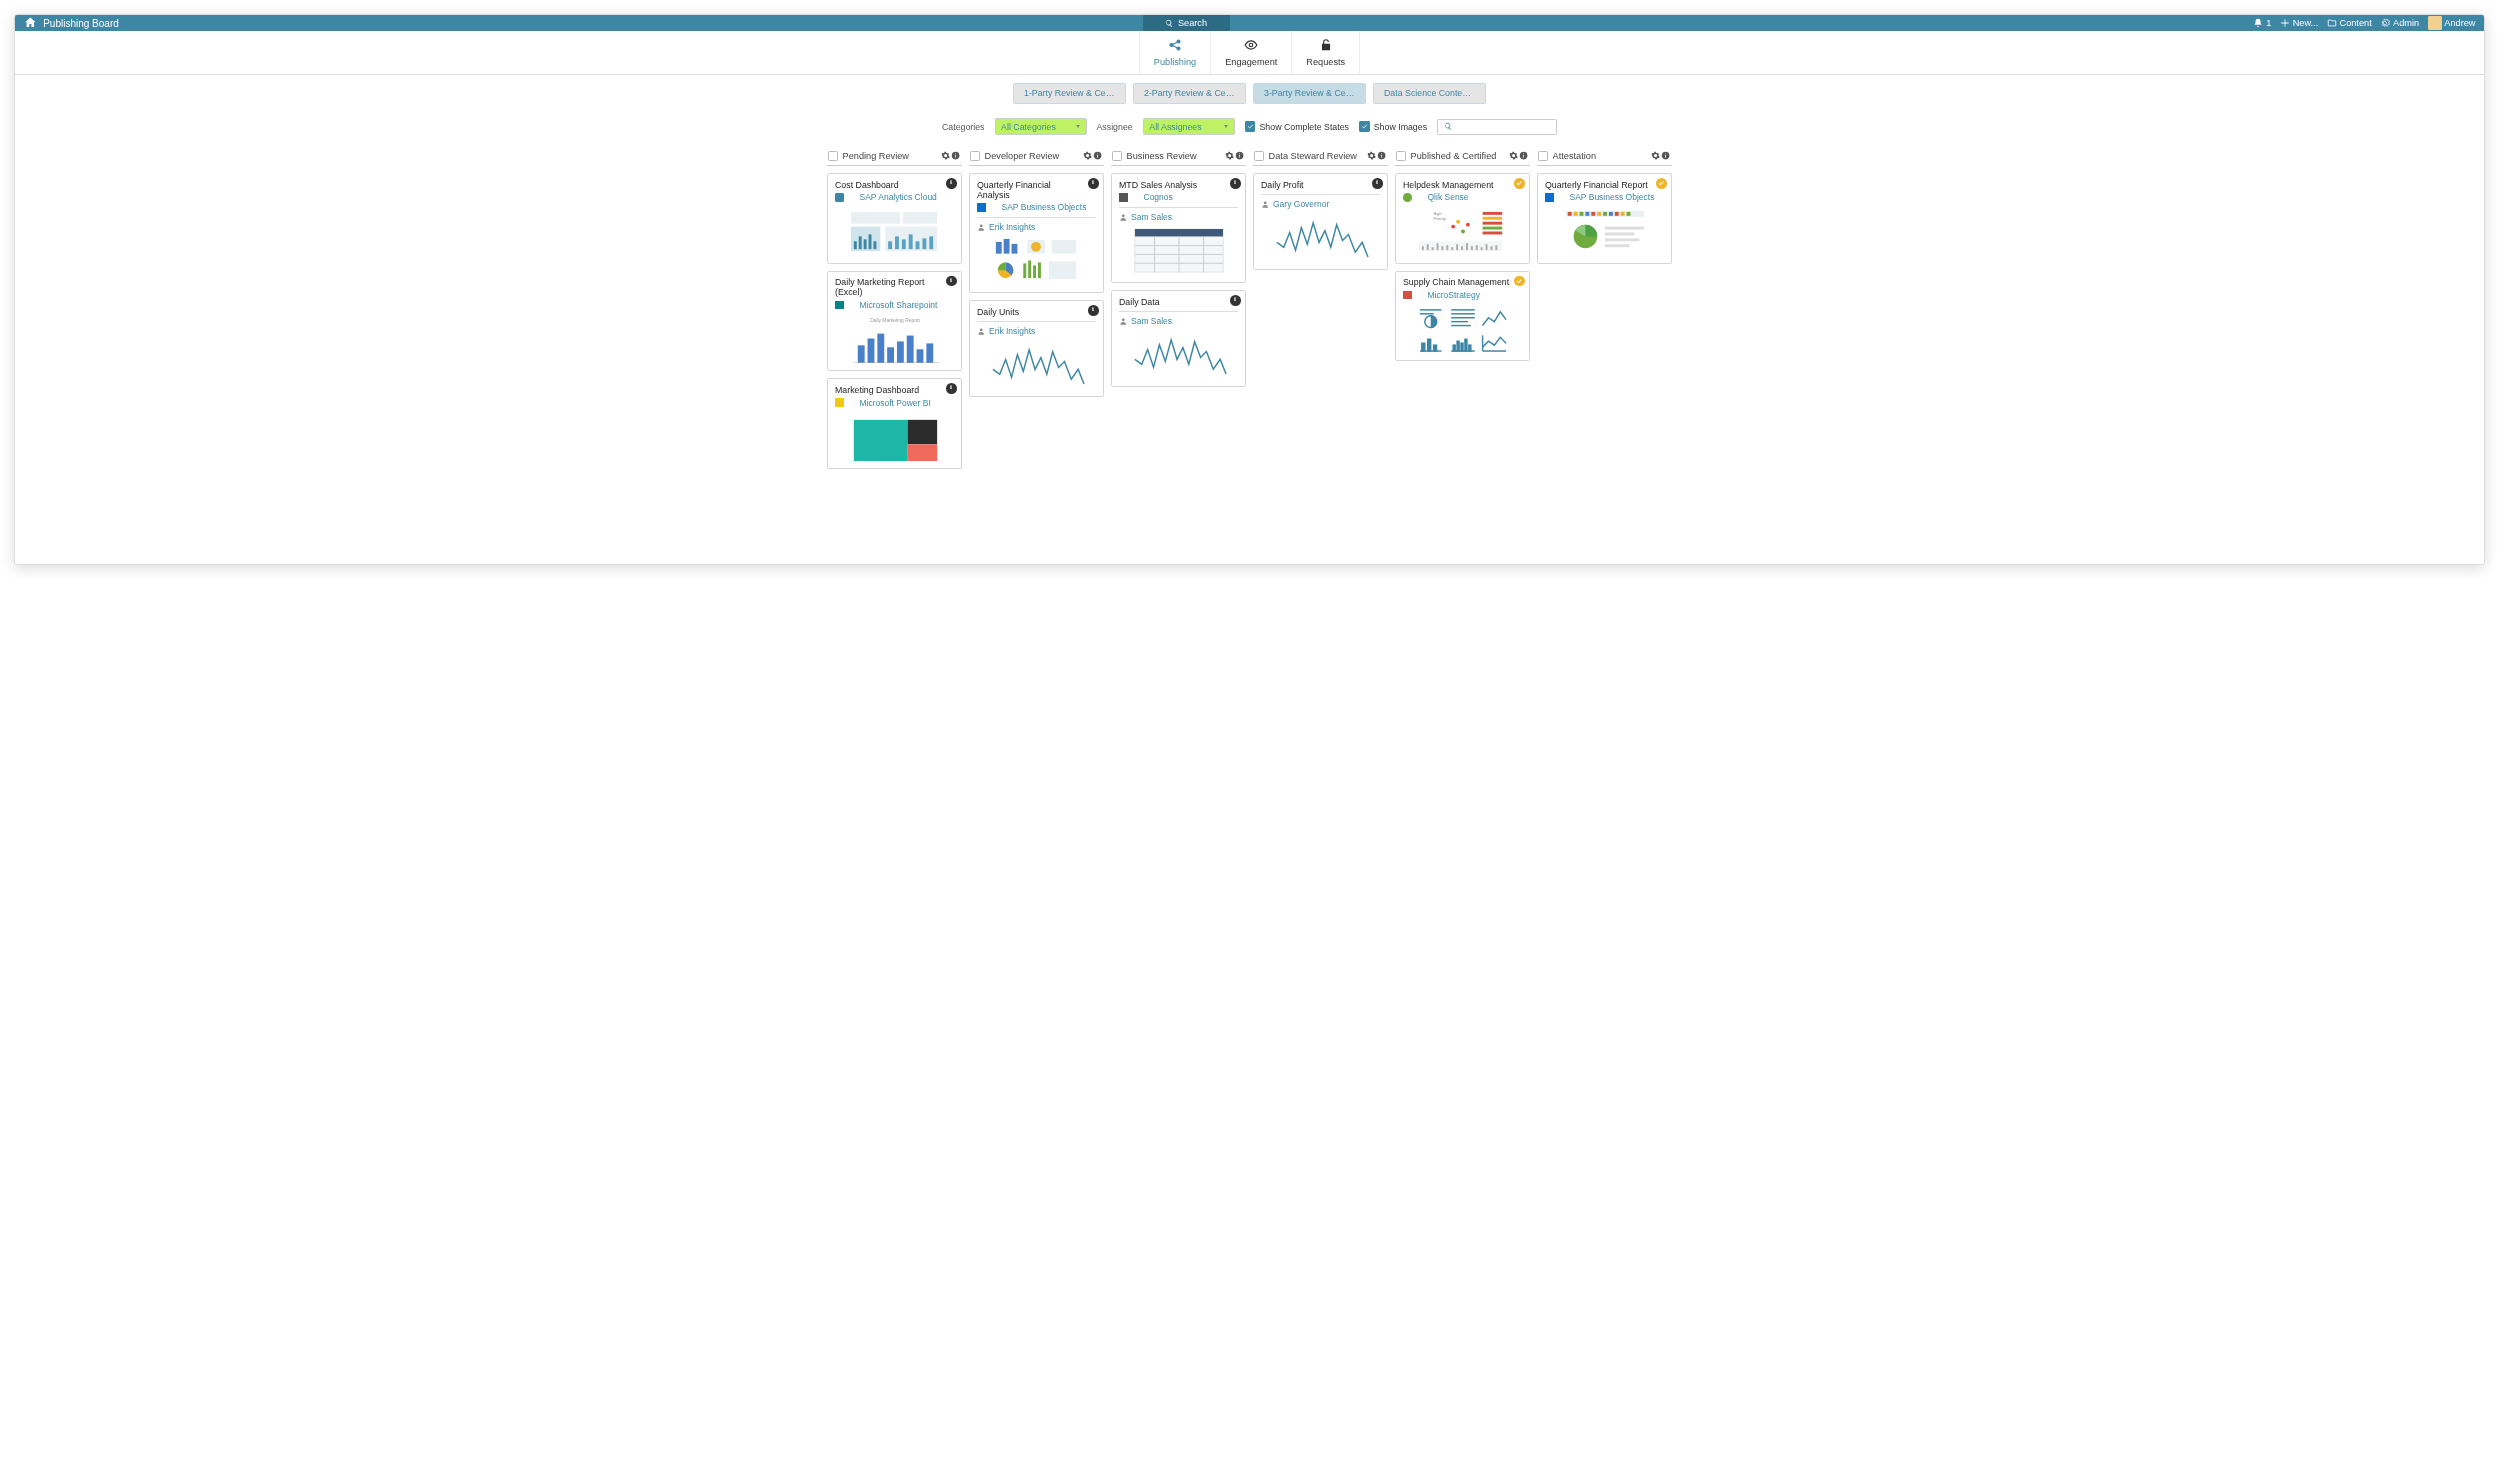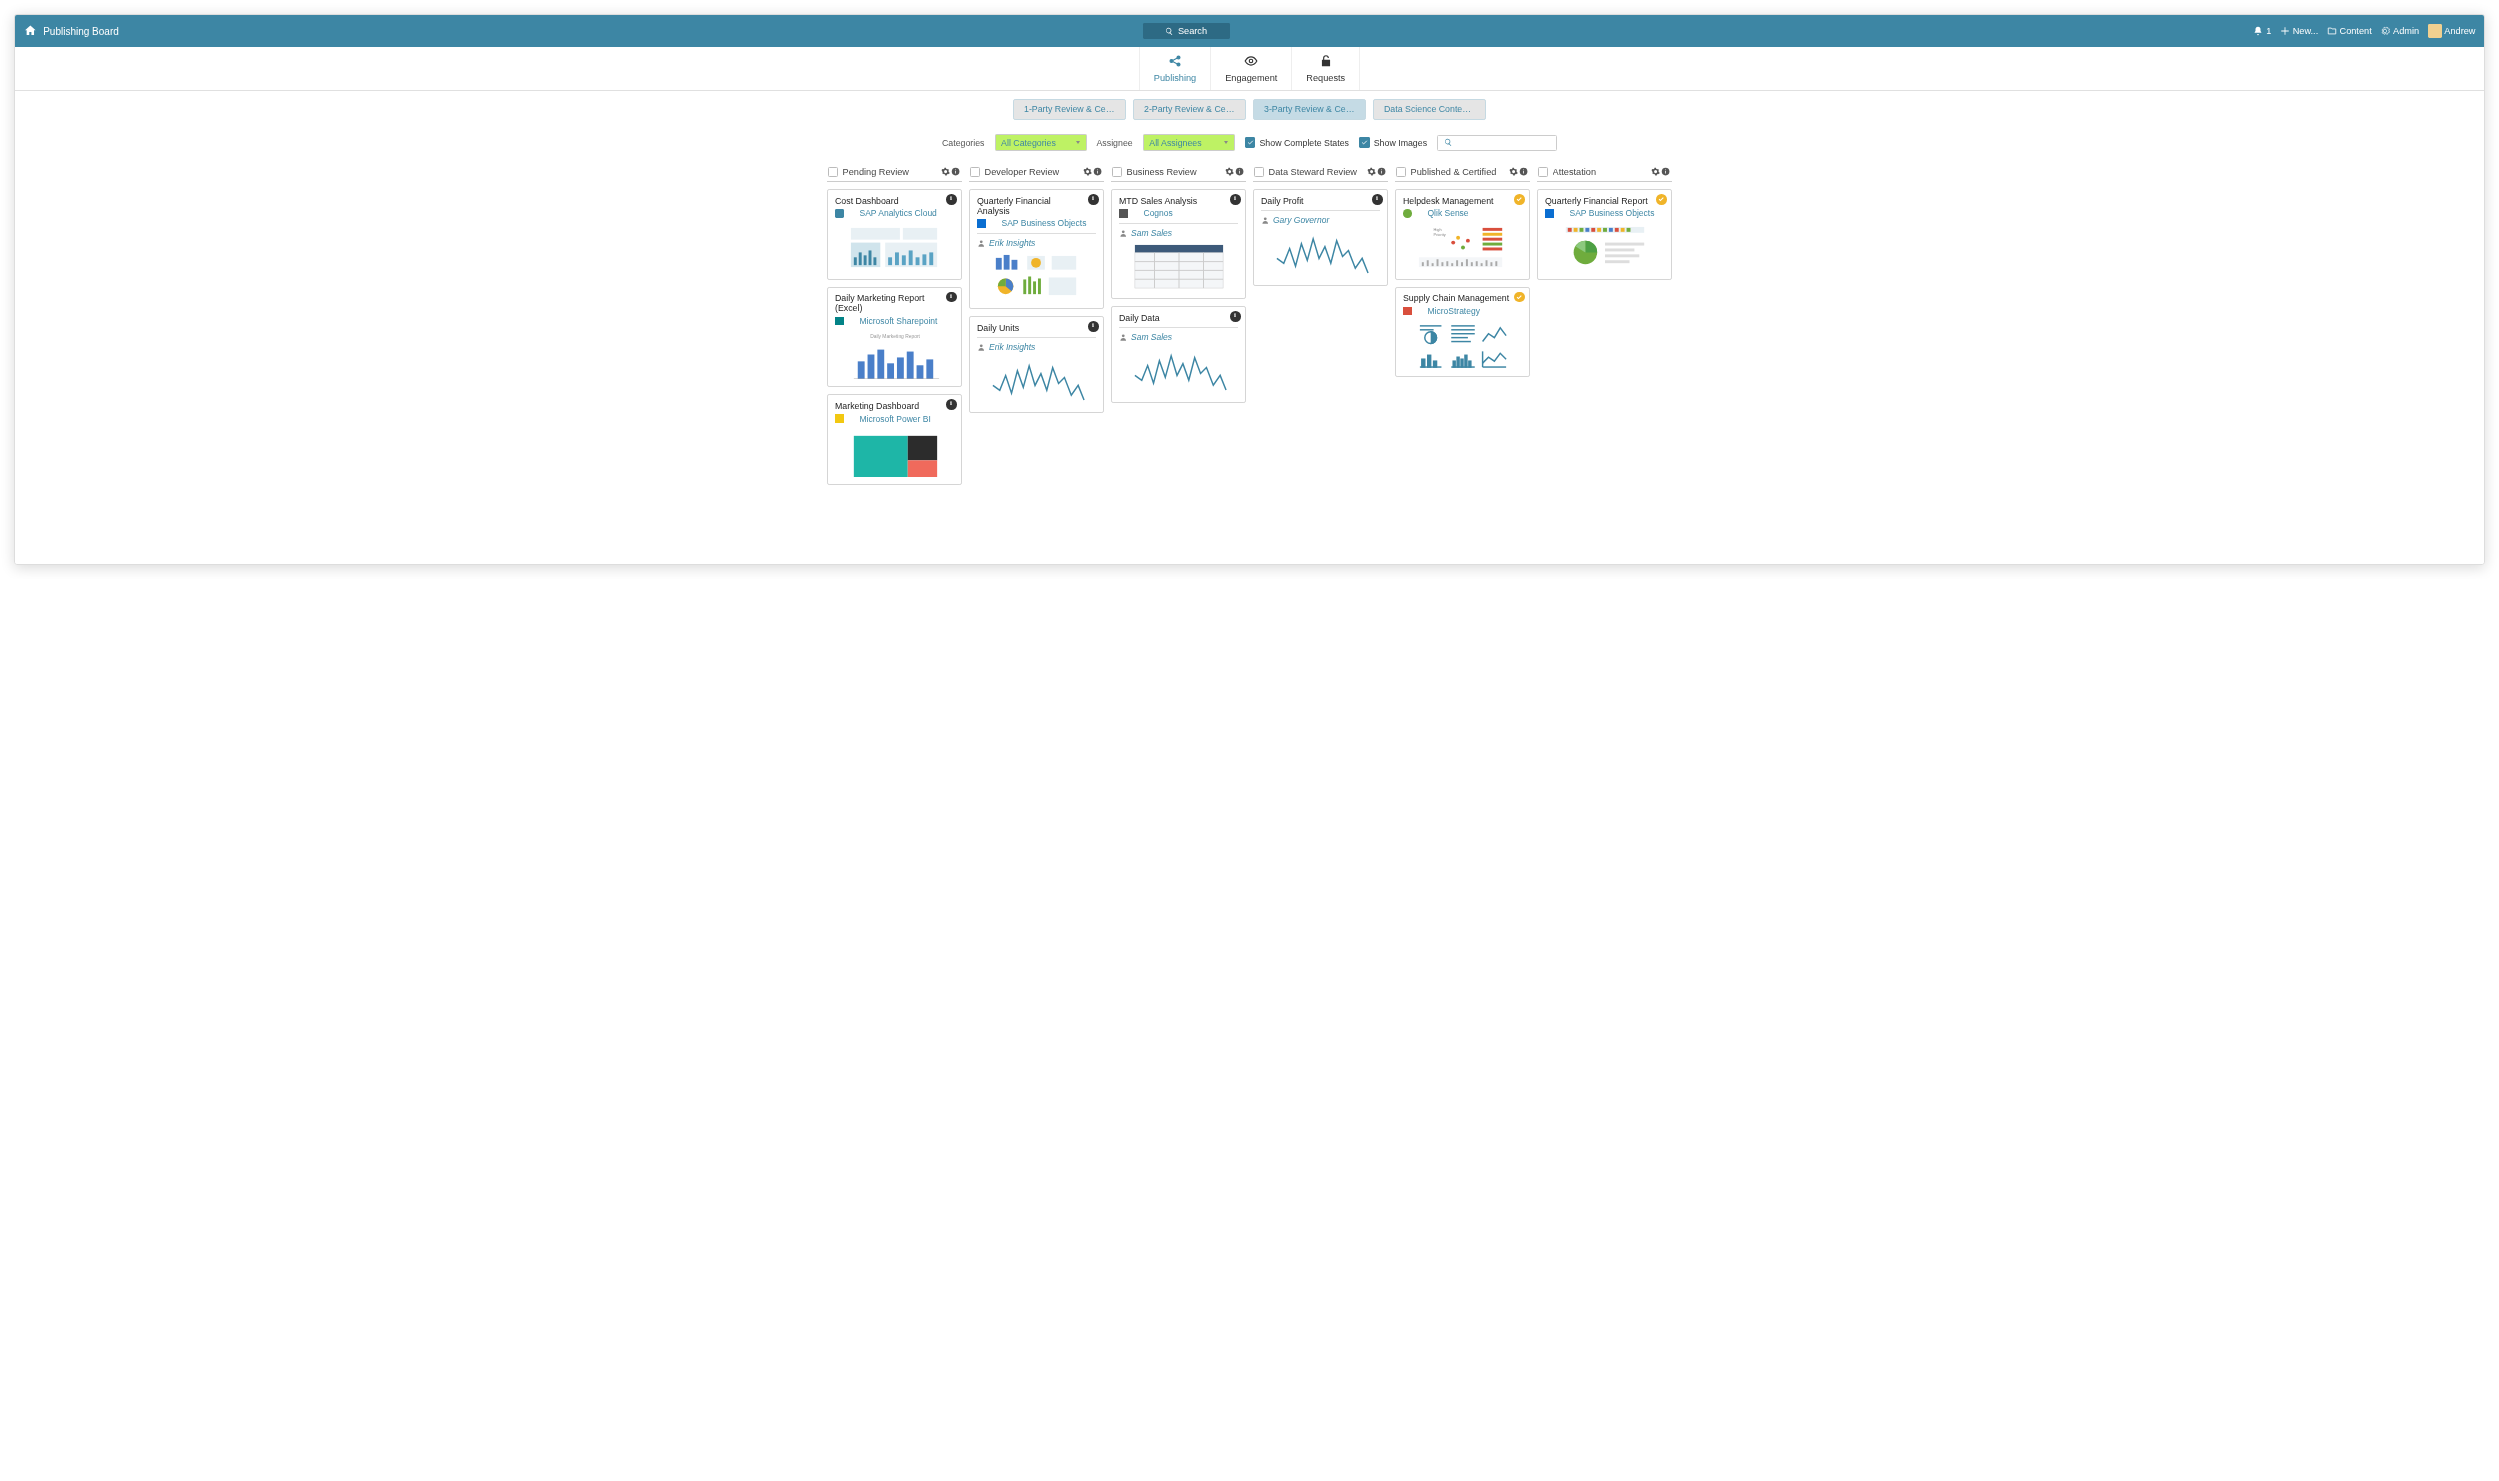--- a/index.html
+++ b/index.html
@@ -1,20 +1,20 @@
 <!DOCTYPE html>
 <html style="font-size:11.3px"><head>
 <meta charset="utf-8">
 <style>
 * { box-sizing: border-box; margin: 0; padding: 0; }
 body { font-family: "Segoe UI", Arial, sans-serif; background: #fff; color: #333; font-size: 9.2px; }
 .page { border: 0.7px solid #ddd; margin: 14px; box-shadow: 0 2.8px 14px rgba(0,0,0,0.15); border-radius: 2.8px; overflow: hidden; min-height: 551px; }
 
 
-.topbar { background: #3d86a4; color: #fff; display: flex; align-items: center; height: 32px; padding: 0 8.5px; }
+.topbar { background: #3d86a4; color: #fff; display: flex; align-items: center; height: 16px; padding: 0 8.5px; }
 .topbar .left { display: flex; align-items: center; gap: 7px; flex: 0 0 auto; }
 .topbar .center { flex: 1; display: flex; justify-content: center; }
 .topbar .right { display: flex; align-items: center; gap: 8.5px; }
 .home-icon { width: 12.7px; height: 12.7px; fill: #fff; }
 .title { font-size: 10px; }
 .searchbar { background: #2d6a84; color: #fff; display: flex; align-items: center; gap: 4.2px; padding: 2.8px 22.6px; border-radius: 1.4px; cursor: pointer; }
 .searchbar svg { width: 8.5px; height: 8.5px; fill: #fff; }
 .top-item { display: flex; align-items: center; gap: 2.8px; font-size: 9.2px; cursor: pointer; }
 .top-item svg { width: 10px; height: 10px; fill: #fff; }
 .avatar { width: 14px; height: 14px; background: #f0d090; border-radius: 1.4px; display:inline-block; }
@@ -58,21 +58,21 @@
 .card .badge { position:absolute; top:4.2px; right:4.2px; width:10.6px; height:10.6px; }
 .card .badge.info { border-radius:50%; background:#333; }
 .card .badge.info::after { content:"i"; color:#fff; font-weight:bold; font-size:7px; position:absolute; left:3.9px; top:0; font-family:Georgia,serif; }
 .card .badge.cert { border-radius:50%; background:#f0b429; display:flex; align-items:center; justify-content:center; }
 .card .badge.cert svg { width:6.4px; height:6.4px; fill:#fff; }
 .card .t { font-size:8.8px; color:#222; margin-bottom:2.8px; margin-right:11.3px; }
 .card hr { border:none; border-top:0.7px solid #ddd; margin:4.2px 0; }
 .card .src { display:flex; align-items:center; gap:16px; margin-bottom:1.4px; }
 .card .src .si { width:8.5px; height:8.5px; display:inline-block; flex-shrink:0; }
 .card .src .sn { color:#3d86a4; font-size:8.5px; cursor:pointer; }
-.card .u { display:flex; align-items:center; gap:3.5px; margin-top:2.8px;font-style:italic; }
+.card .u { display:flex; align-items:center; gap:3.5px; margin-top:2.8px; }
 .card .u .ui { width:8.5px; height:8.5px; fill:#888; }
 .card .u .un { color:#3d86a4; font-size:8.5px; cursor:pointer; }
 .card .thumb { height:49px; margin-top:4.2px; display:flex; align-items:center; justify-content:center; overflow:hidden; }
 .card .thumb svg { max-width:100%; max-height:100%; }
 
 
 .si-sac { background:#3d86a4; border-radius:1.4px; }
 .si-sbo { background:#0a6ed1; }
 .si-shp { background:#038387; }
 .si-pbi { background:#f2c811; }

